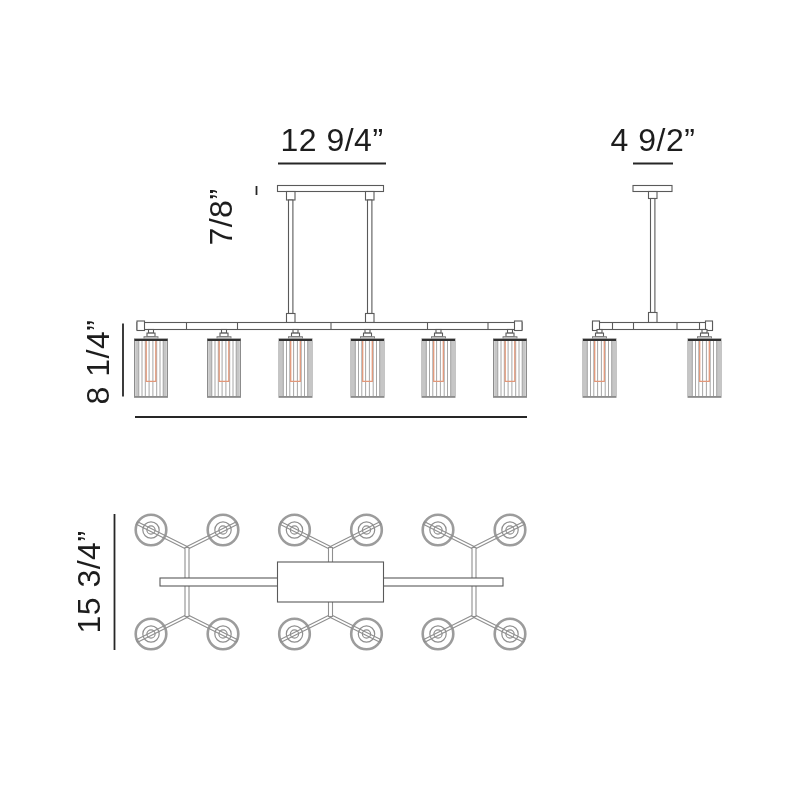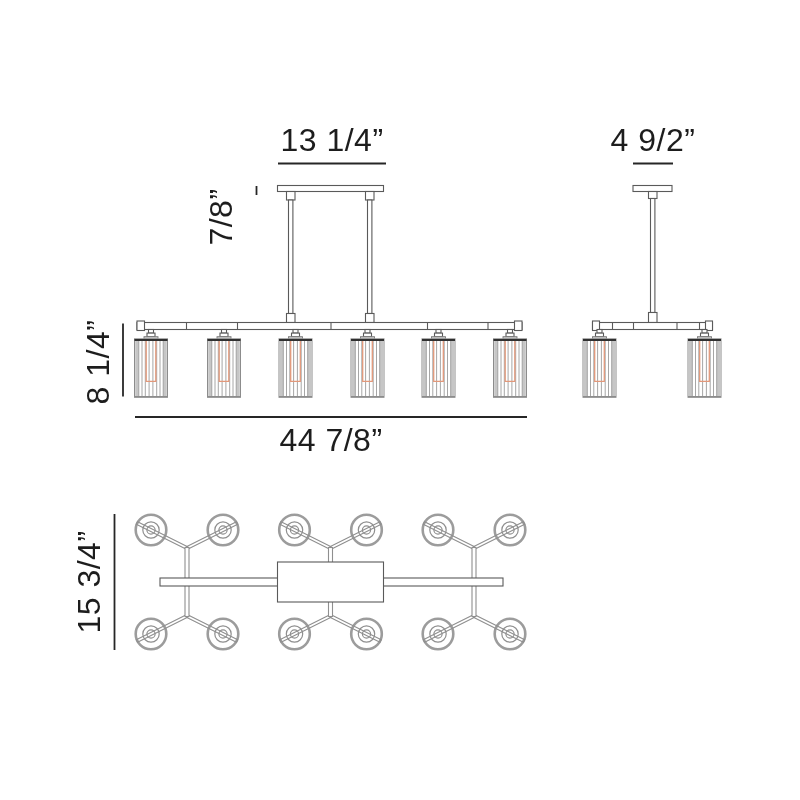--- a/index.html
+++ b/index.html
@@ -158,24 +158,23 @@
       <use href="#cluster" transform="translate(330.5,616) scale(1,-1)"></use>
       <use href="#cluster" transform="translate(474,616) scale(1,-1)"></use>
 
       <rect class="part" x="160" y="578" width="343" height="8"></rect>
       <rect class="part" x="277.5" y="562" width="106" height="40"></rect>
 
       <line class="dim" x1="114.5" y1="514" x2="114.5" y2="650"></line>
     </g>
   </svg>
 
-  <div class="label" style="left:232px;top:122px;width:200px;">13 1/4”</div>
+  <div class="label" style="left:232px;top:122px;width:200px;">12 9/4”</div>
 
   <div class="label" style="left:553px;top:122px;width:200px;">4 9/2”</div>
 
   <div class="label rot" style="left:121px;top:199px;width:200px;">7/8”</div>
 
   <div class="label rot" style="left:-2px;top:344px;width:200px;">8 1/4”</div>
 
-  <div class="label" style="left:231px;top:422px;width:200px;">44 7/8”</div>
 
   <div class="label rot" style="left:-11px;top:564px;width:200px;">15 3/4”</div>
 </div>
 
 </body></html>

